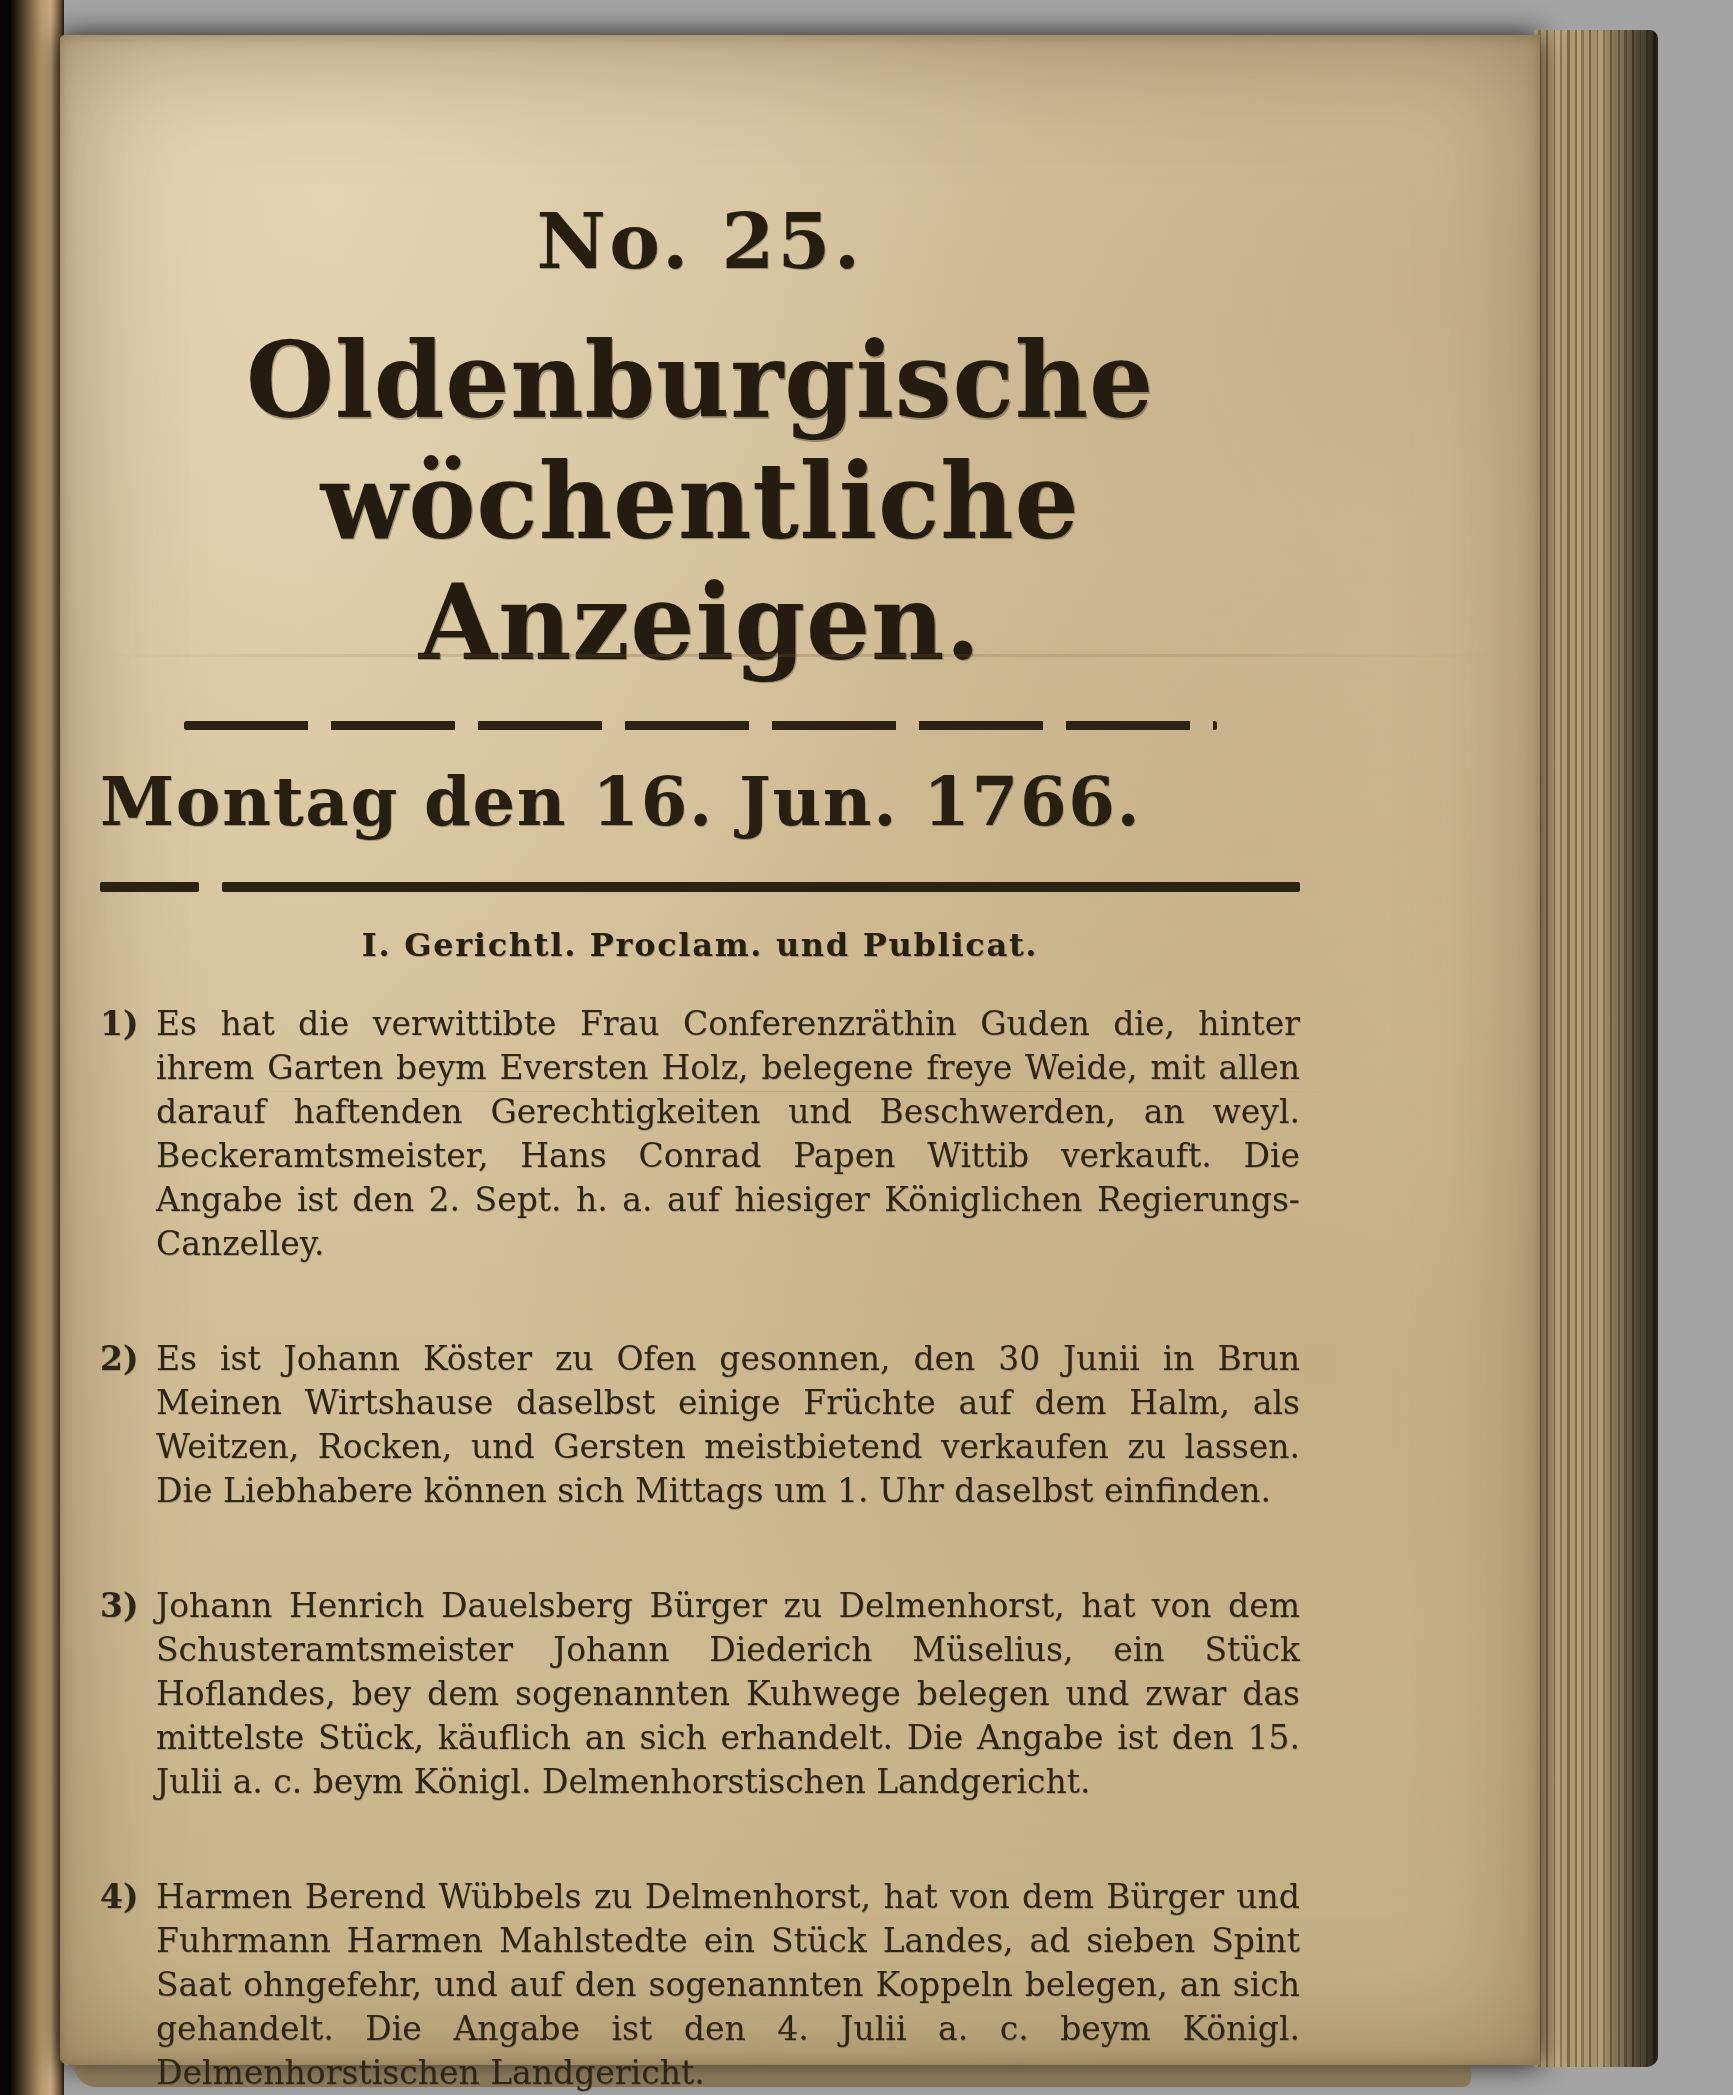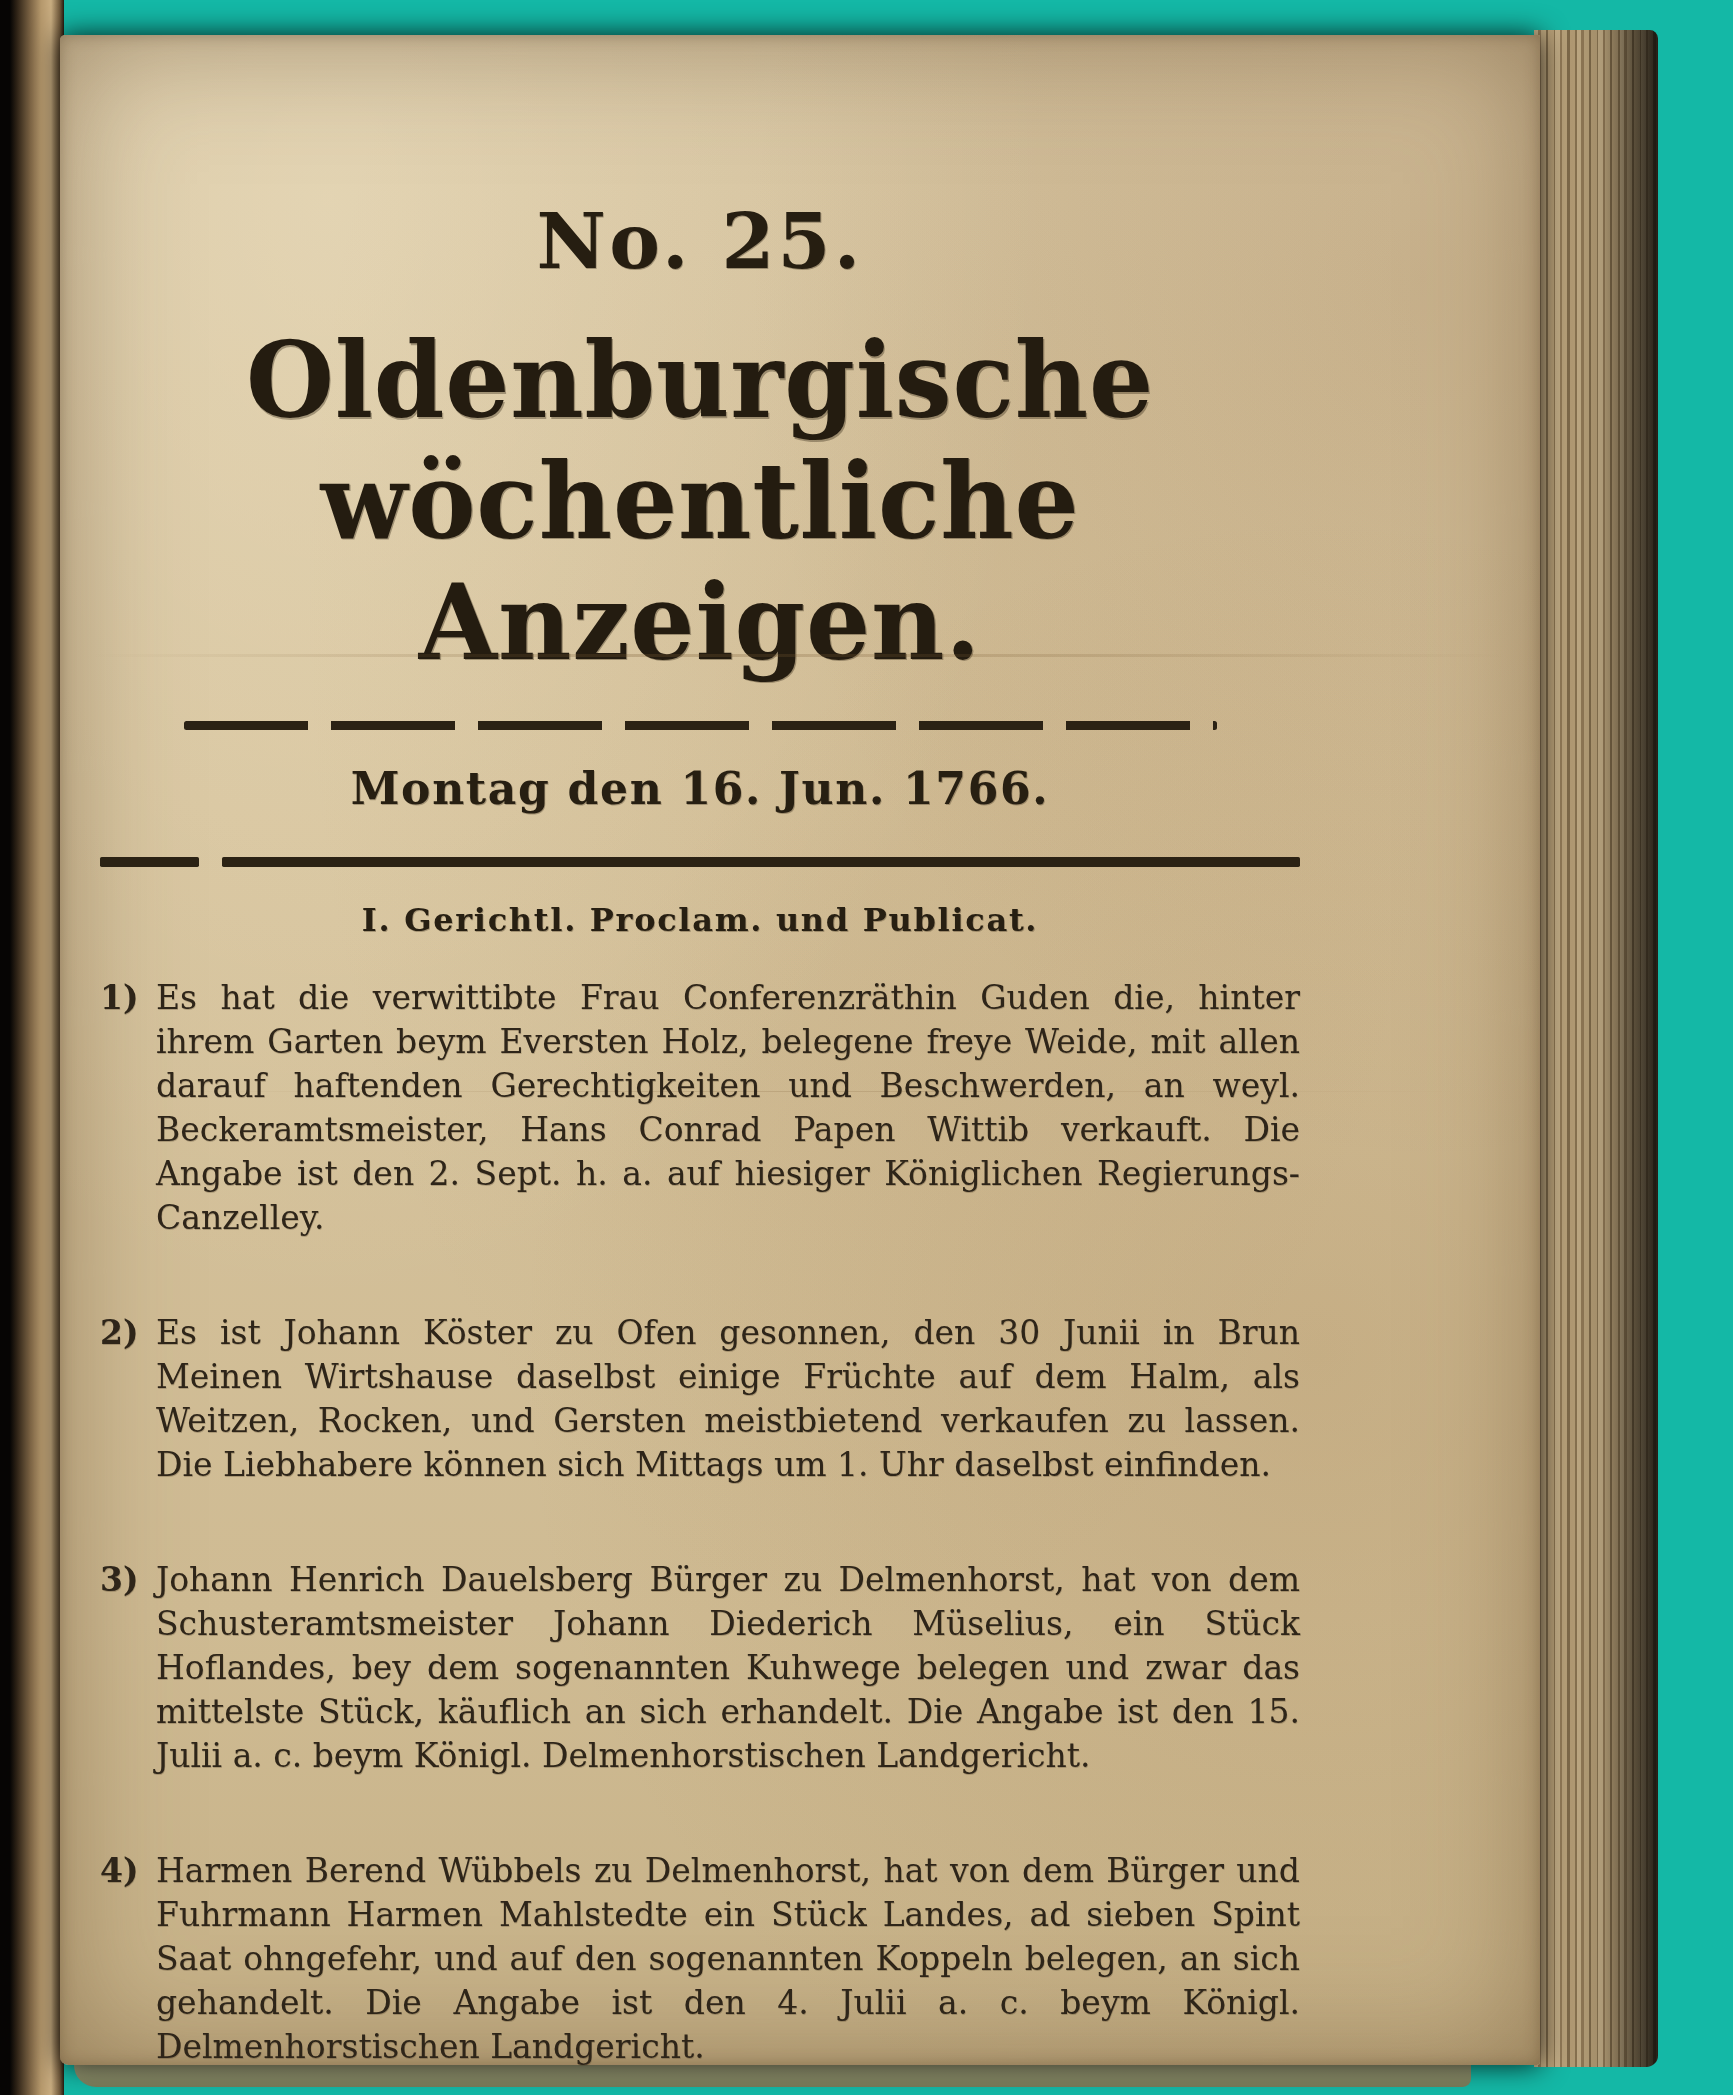--- a/index.html
+++ b/index.html
@@ -8,21 +8,21 @@
     width: 1733px;
     height: 2095px;
     background: #171411;
     overflow: hidden;
     font-family: "DejaVu Serif", serif;
   }
   .scan {
     position: relative;
     width: 1733px;
     height: 2095px;
-    background: #14b8a6;
+    background: #a3a3a3;
   }
   
   .spine {
     position: absolute;
     left: 0; top: 0;
     width: 64px; height: 100%;
     background: linear-gradient(90deg,
       #060504 0px, #060504 10px,
       #2c2115 16.5px,
       #7a6243 30px,
@@ -120,22 +120,22 @@
   .rule-dashed {
     margin: 43px auto 0 auto;
     width: 1033px;
     height: 9px;
     background: repeating-linear-gradient(90deg,
       #2b2214 0 124px, transparent 124px 147px);
     border-radius: 2.5px;
   }
   .date {
     margin-top: 35px;
-    text-align: center;
-    font-size: 44px;
+    text-align: left;
+    font-size: 67px;
     font-weight: bold;
     line-height: 1.1;
     color: #271f12;
     letter-spacing: 1.7px;
     text-shadow: 0.8px 0.8px 0 rgba(45,34,18,0.3);
   }
   .rule-thick {
     margin-top: 43px;
     display: flex;
     align-items: center;

